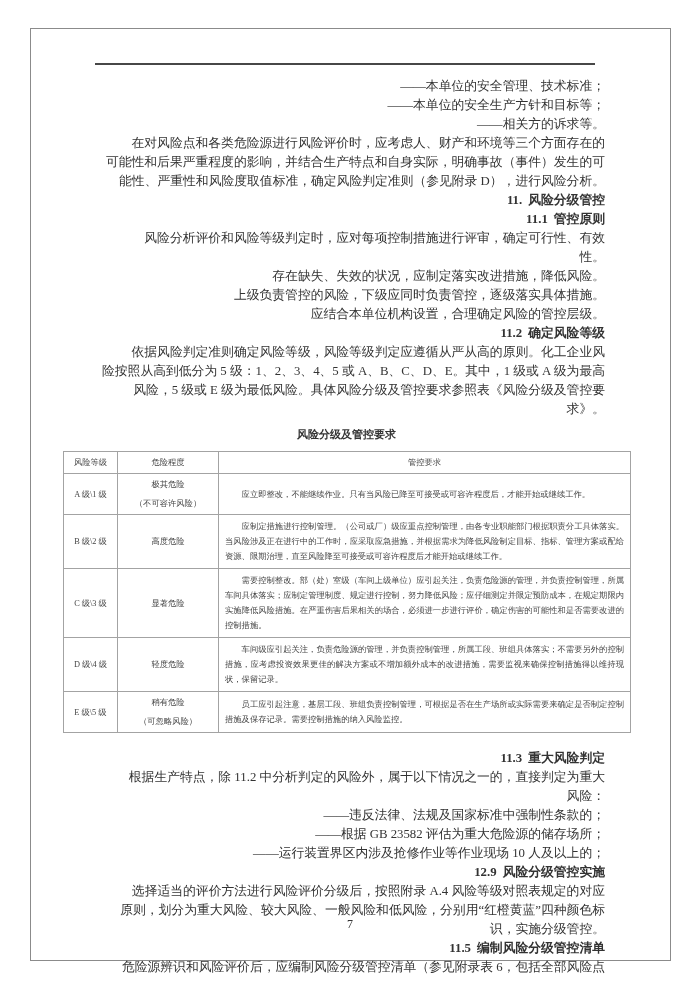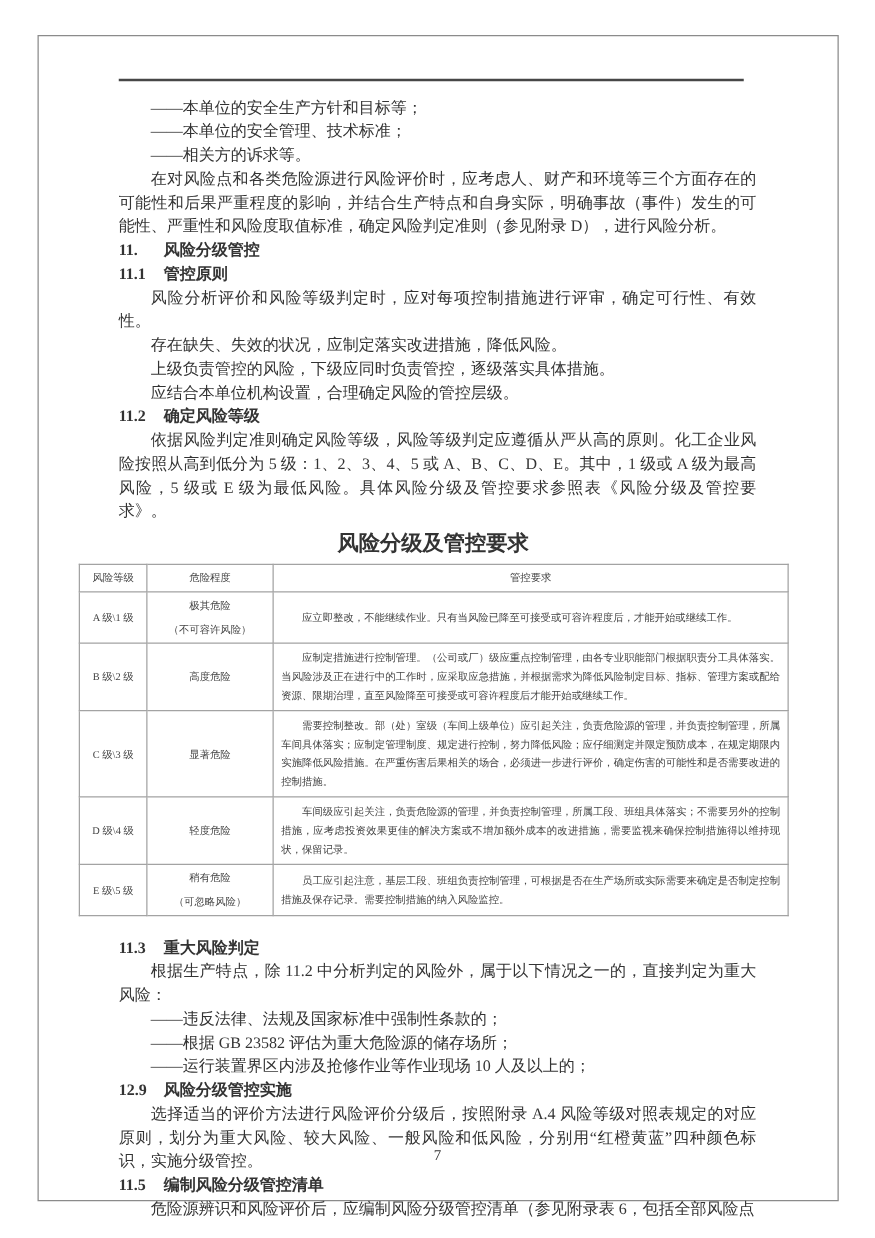--- a/index.html
+++ b/index.html
@@ -13,28 +13,28 @@
     border:1px solid #8b8b8b;
   }
   .header-rule {
     position:absolute; left:95px; top:63px; width:500px; height:2px;
     background:#474747;
   }
   .flow {
     position:absolute; left:63px; top:77px; width:567px;
     font-size:12.8px; line-height:19px; text-align:justify;
   }
-  .flow p { margin:0 25px 0 32px; }
+  .flow p { margin:0 25px 0 32px;text-align:right; }
   p.indent { text-indent:2em; }
   .heading { font-weight:bold; text-align:left; }
   .heading .h-num { display:inline-block; min-width:30px; }
   .heading .h-title { margin-left:6px; }
   .tbl-title {
     text-align:center !important; font-weight:bold; margin:6px 0 7px 0 !important;
-    font-size:17px;
+    font-size:11px;
   }
   table.risk-table {
     border-collapse:collapse; table-layout:fixed; width:567px;
     font-size:8.3px; line-height:15px; color:#454545; margin:0;
   }
   .risk-table th, .risk-table td {
     border:1px solid #a3a3a3; vertical-align:middle; padding:3px 4px;
   }
   .risk-table th { font-weight:normal; text-align:center; }
   td.cell-center { text-align:center; }
@@ -48,22 +48,22 @@
   }
 </style>
 </head>
 <body>
 
 <div class="page-frame"></div>
 <div class="header-rule"></div>
 
 <div class="flow">
 
+  <p class="indent">——本单位的安全管理、技术标准；</p>
   <p class="indent">——本单位的安全生产方针和目标等；</p>
-  <p class="indent">——本单位的安全管理、技术标准；</p>
   <p class="indent">——相关方的诉求等。</p>
   <p class="indent">在对风险点和各类危险源进行风险评价时，应考虑人、财产和环境等三个方面存在的可能性和后果严重程度的影响，并结合生产特点和自身实际，明确事故（事件）发生的可能性、严重性和风险度取值标准，确定风险判定准则（参见附录 D），进行风险分析。</p>
 
   <p class="heading">
     <span class="h-num">11.</span><span class="h-title">风险分级管控</span>
   </p>
 
   <p class="heading">
     <span class="h-num">11.1</span><span class="h-title">管控原则</span>
   </p>

